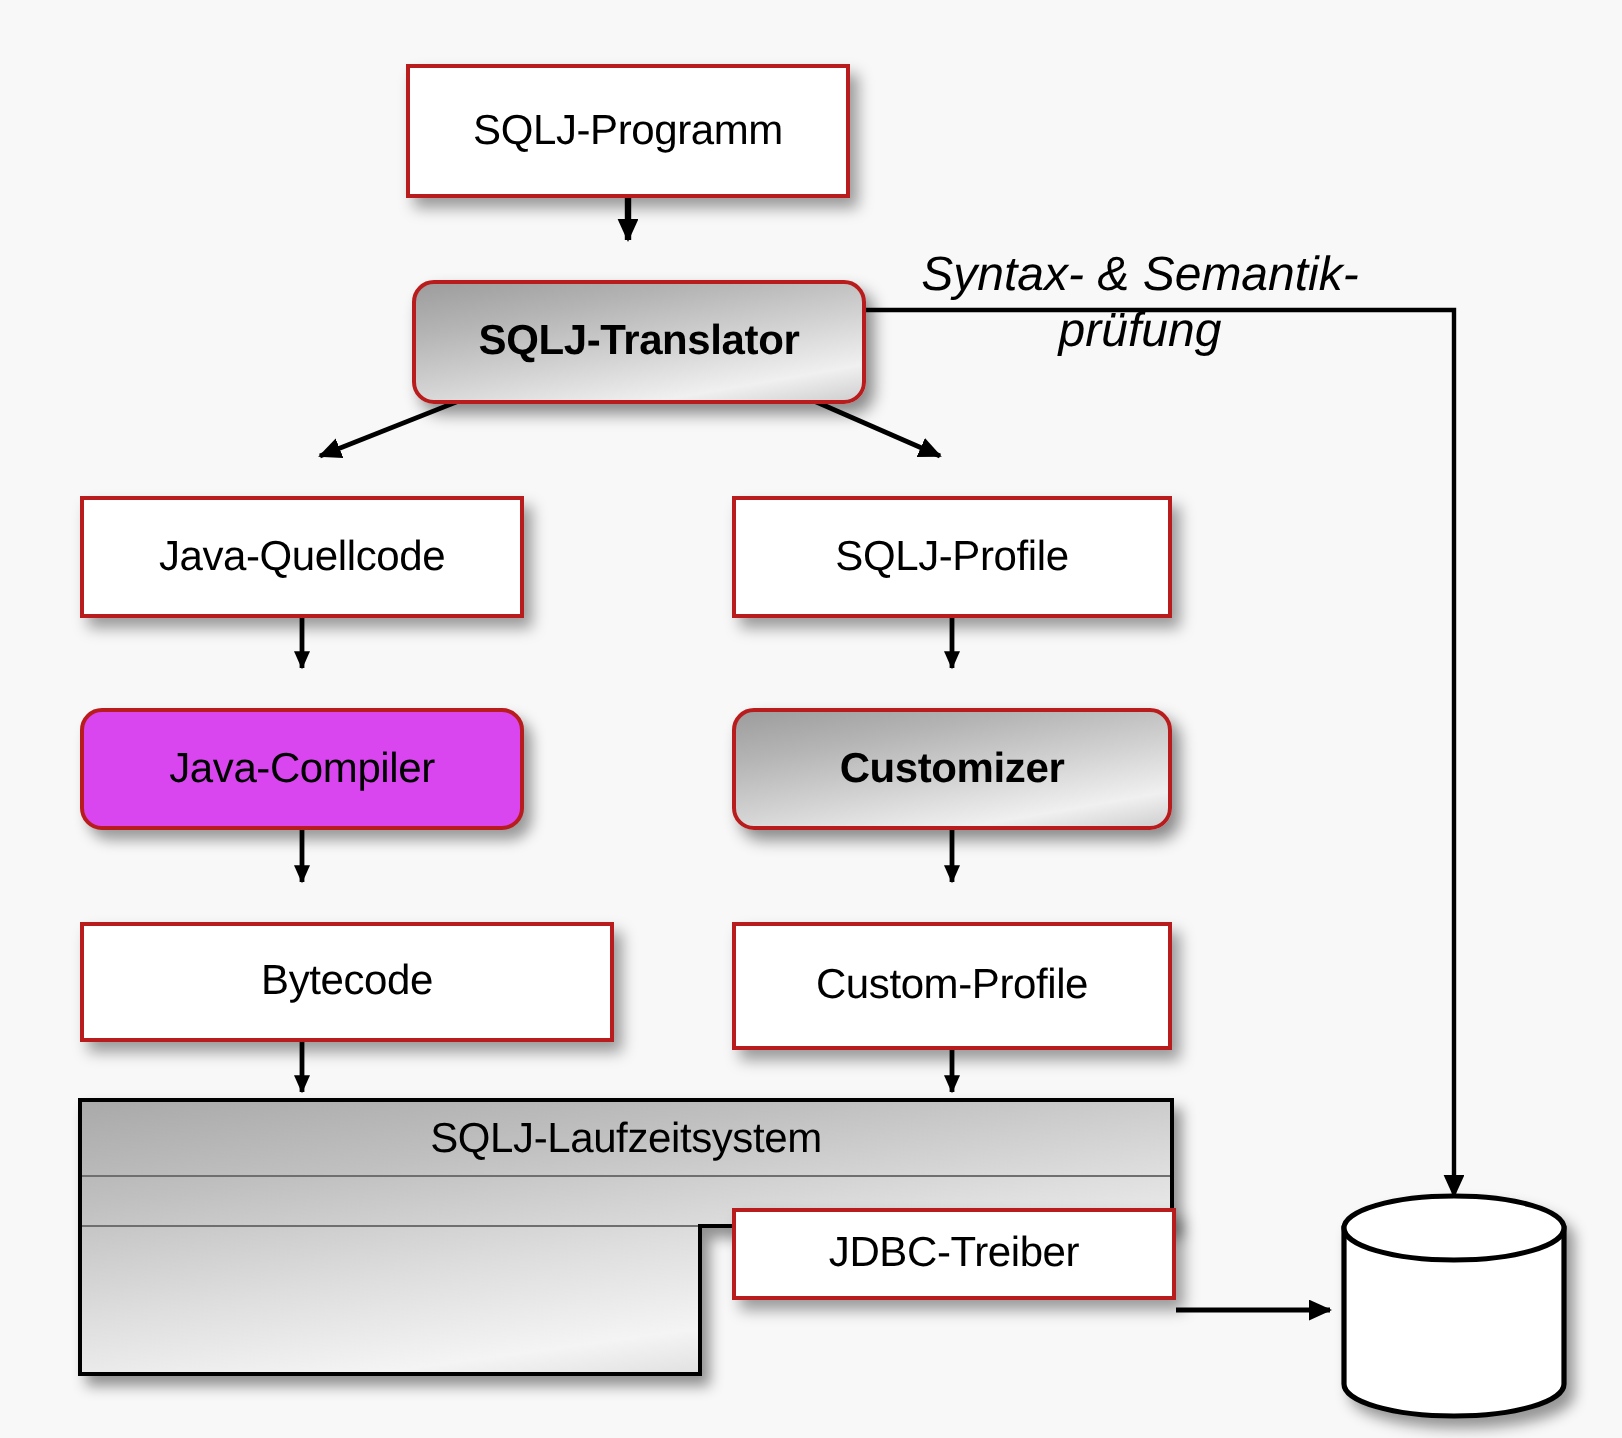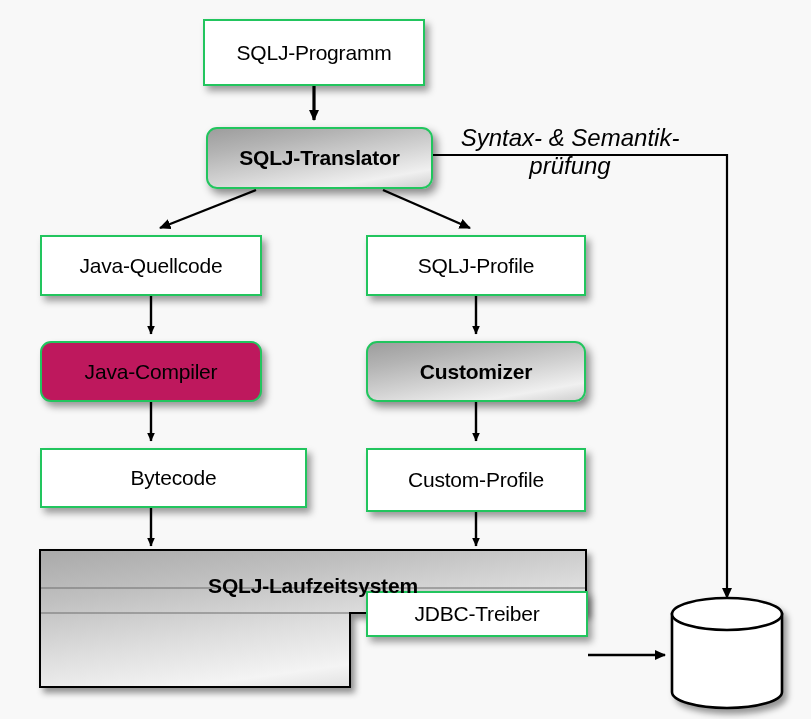--- a/index.html
+++ b/index.html
@@ -17,34 +17,35 @@
     overflow: hidden;
   }
 
   
   .node {
     position: absolute;
     box-sizing: border-box;
     display: flex;
     align-items: center;
     justify-content: center;
-    border: 2px solid #22c55e;
+    border: 2px solid #b91c1c;
     color: #000;
     text-align: center;
     line-height: 1.1;
     letter-spacing: -0.2px;
     z-index: 5;
+    margin-top: 13px;
   }
   .node.data {
     background: #ffffff;
     border-radius: 0;
     box-shadow: 4px 5px 7px rgba(0,0,0,0.38);
   }
   .node.proc-white {
-    background: #be185d;
+    background: #d946ef;
     border-radius: 11px;
     box-shadow: 4px 5px 7px rgba(0,0,0,0.38);
   }
   .node.proc-gray {
     border-radius: 11px;
     background: linear-gradient(170deg,#9d9d9d 0%, #b4b4b4 26%, #d2d2d2 55%, #f0f0f0 82%, #cfcfcf 100%);
     box-shadow: 4px 5px 8px rgba(0,0,0,0.45);
     font-weight: bold;
   }
   .node .label {
@@ -113,21 +114,21 @@
         <feDropShadow dx="4" dy="5" stdDeviation="3.4" flood-color="#000000" flood-opacity="0.42"></feDropShadow>
       </filter>
     </defs>
 
     <path d="M 40 550 L 586 550 L 586 613 L 350 613 L 350 687 L 40 687 Z" fill="url(#grayGradRuntime)" stroke="#000000" stroke-width="2" filter="url(#dropShadow)"></path>
 
     <line x1="41" y1="588" x2="585" y2="588" stroke="#6f6f6f" stroke-width="1.1"></line>
     <line x1="41" y1="613" x2="349" y2="613" stroke="#6f6f6f" stroke-width="1.1"></line>
   </svg>
 
-  <div id="runtime-label" style="left:40px; top:574px; width:546px;font-weight:bold;">SQLJ-Laufzeitsystem</div>
+  <div id="runtime-label" style="left:40px; top:558px; width:546px;">SQLJ-Laufzeitsystem</div>
 
   <svg id="edges" class="layer">
     <defs>
       <marker id="arrowHead" markerWidth="10" markerHeight="10" refX="8.4" refY="4" orient="auto" markerUnits="userSpaceOnUse">
         <path d="M 0 0 L 9 4 L 0 8 z" fill="#000000"></path>
       </marker>
       <marker id="arrowHeadBig" markerWidth="13" markerHeight="13" refX="10.5" refY="5.2" orient="auto" markerUnits="userSpaceOnUse">
         <path d="M 0 0 L 11.5 5.2 L 0 10.4 z" fill="#000000"></path>
       </marker>
     </defs>

